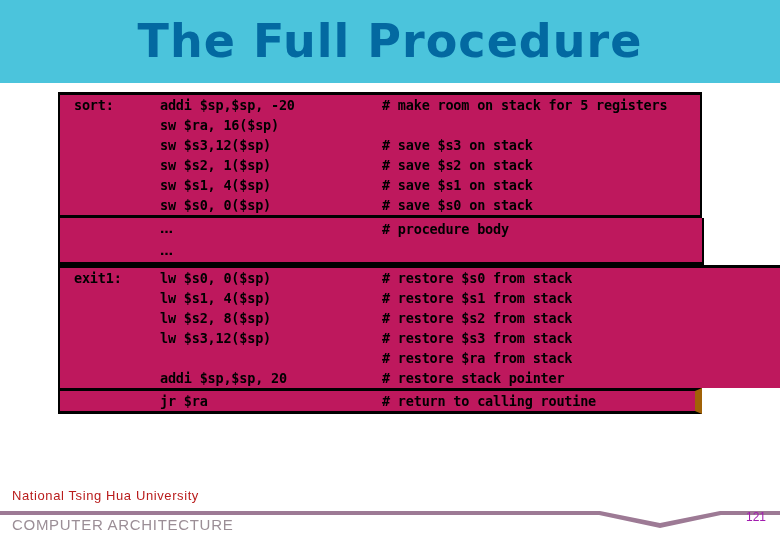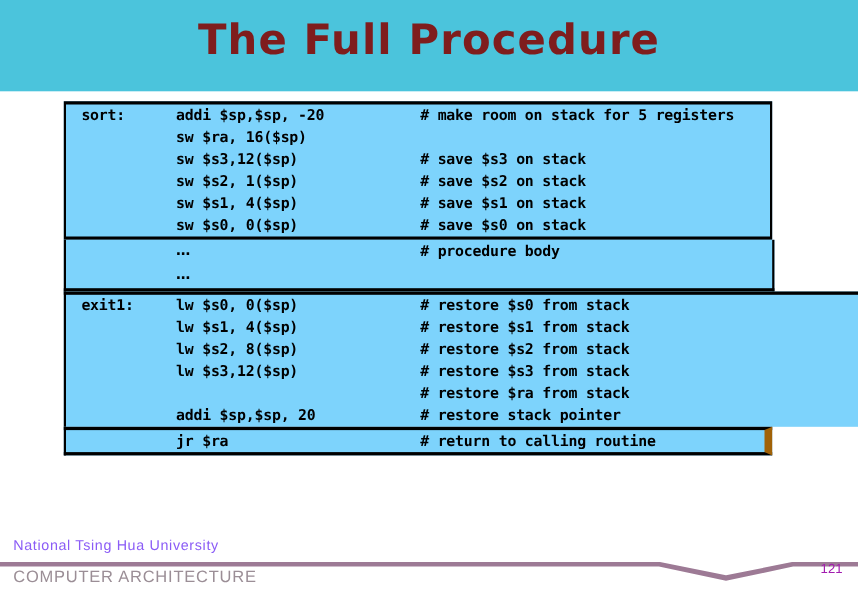--- a/index.html
+++ b/index.html
@@ -24,36 +24,36 @@
     height: 83px;
     background: #4bc4dc;
   }
   #slide-title {
     position: absolute;
     left: 0;
     top: 14px;
     width: 780px;
     text-align: center;
     font-family: "DejaVu Sans", sans-serif;
-    font-size: 38px;
+    font-size: 46px;
     font-weight: bold;
-    color: #7f1d1d;
+    color: #0369a1;
     letter-spacing: 1px;
     white-space: nowrap;
   }
 
   
   #code-table {
     position: absolute;
     left: 58px;
     top: 92px;
     width: 644px;
   }
   .code-block {
-    background: #7dd3fc;
+    background: #be185d;
     border-top: 3px solid #000000;
     border-bottom: 3px solid #000000;
     border-left: 2px solid #000000;
     box-sizing: border-box;
     position: relative;
   }
   .code-block.block-main  { width: 644px; border-right: 2px solid #000000; }
   .code-block.block-body  { width: 646px; border-right: 2px solid #000000; border-top-width: 0; }
   .code-block.block-exit  { width: 734px; border-right: 2px solid #000000; border-bottom-width: 0;}
   .code-block.block-ret   { width: 644px; border-right: 7px solid #a16207; }
@@ -100,21 +100,21 @@
     bottom: 0;
     width: 780px;
     height: 60px;
   }
   #footer-univ {
     position: absolute;
     left: 12px;
     top: 8px;
     font-family: "Liberation Sans", sans-serif;
     font-size: 13px;
-    color: #8b5cf6;
+    color: #b91c1c;
     letter-spacing: 0.6px;
     white-space: nowrap;
   }
   #footer-rule-wrap {
     position: absolute;
     left: 0;
     top: 27px;
     width: 780px;
     height: 22px;
     overflow: hidden;

